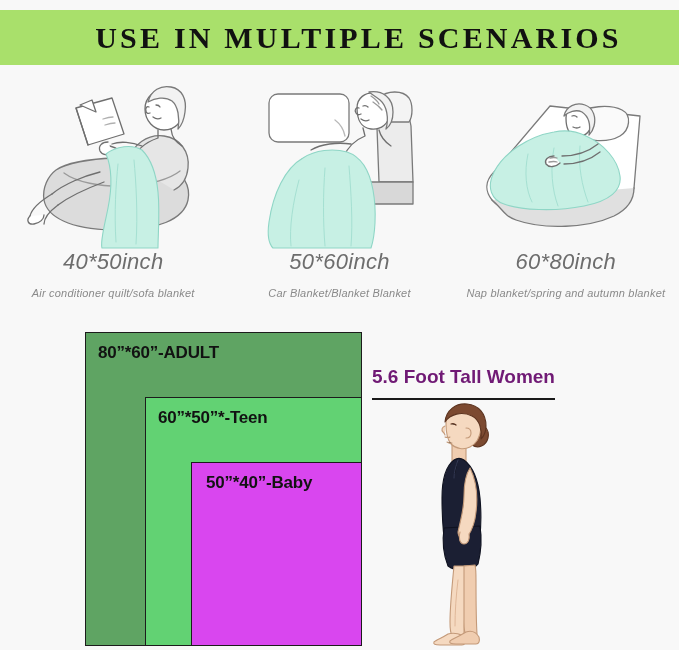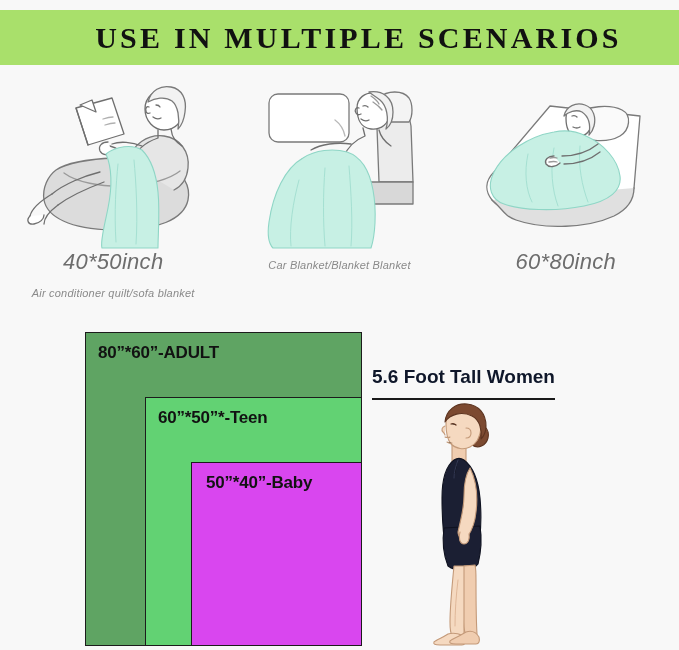--- a/index.html
+++ b/index.html
@@ -50,21 +50,21 @@
     position:absolute;font-size:17px;font-weight:700;color:#121212;
     white-space:nowrap;letter-spacing:-.2px;
   }
   .lbl-adult{left:12px;top:10px;}
   .lbl-teen{left:12px;top:10px;}
   .lbl-baby{left:14px;top:10px;}
 
   
   .woman-sec{position:absolute;left:372px;top:366px;width:230px;height:284px;}
   .woman-title{
-    font-size:19px;font-weight:700;color:#0f172a;white-space:nowrap;
+    font-size:19px;font-weight:700;color:#701a75;white-space:nowrap;
     border-bottom:2.5px solid #1a1a1a;display:inline-block;padding-bottom:10px;
   }
   .woman-art{position:absolute;left:30px;top:34px;}
 
   svg{display:block;overflow:visible;}
 </style>
 </head>
 <body>
 
 <div class="page">
@@ -158,20 +158,21 @@
             <path d="M63 92 q5 -1 9 0" stroke="#9a9a9a"></path>
 
             <path d="M64 86 C46 96 34 122 30 150 C28 164 30 172 34 176 L132 176 C136 164 138 140 134 118 C130 96 120 84 108 80
                      C94 76 76 78 64 86 Z" fill="#c7f0e4" stroke="#8fd6c6" stroke-width="1.1"></path>
             <path d="M60 108 C54 130 50 156 52 174" stroke="#a5e0d2" stroke-width="1"></path>
             <path d="M86 96 C84 122 84 150 86 174" stroke="#a5e0d2" stroke-width="1"></path>
             <path d="M110 94 C112 120 114 150 112 174" stroke="#a5e0d2" stroke-width="1"></path>
           </g>
         </svg>
       </div>
+      <div class="scn-size">50*60inch</div>
       <div class="scn-desc">Car Blanket/Blanket Blanket</div>
     </div>
 
     <div class="scenario">
       <div class="scn-art">
         <svg width="215" height="175" viewBox="0 0 215 175">
           <g fill="none" stroke="#6f6f6f" stroke-width="1.3" stroke-linejoin="round" stroke-linecap="round">
 
             <path d="M92 34 L182 44 L176 116 C172 130 150 142 116 146 C80 150 46 142 34 128 C26 118 28 108 36 100 Z" fill="#ffffff" stroke="#7a7a7a"></path>
             <path d="M34 128 C44 136 46 144 58 148 C86 158 130 156 156 144 C170 137 176 128 176 116" fill="#e0e0e0" stroke="#7a7a7a"></path>
@@ -195,20 +196,21 @@
 
             <path d="M104 84 C116 84 130 80 140 72" stroke="#6f6f6f"></path>
             <path d="M106 92 C118 92 132 88 142 80" stroke="#6f6f6f"></path>
             <path d="M96 84 C90 84 86 88 88 92 C91 96 98 95 102 91" fill="#ffffff"></path>
             <path d="M92 86 q4 -1 7 0" stroke="#9a9a9a"></path>
             <path d="M91 90 q5 -1 8 0" stroke="#9a9a9a"></path>
           </g>
         </svg>
       </div>
       <div class="scn-size">60*80inch</div>
+      <div class="scn-desc">Nap blanket/spring and autumn blanket</div>
     </div>
 
   </div>
 
   <div class="boxes">
     <div class="box box-adult">
       <div class="box-label lbl-adult">80”*60”-ADULT</div>
     </div>
     <div class="box box-teen">
       <div class="box-label lbl-teen">60”*50”*-Teen</div>

